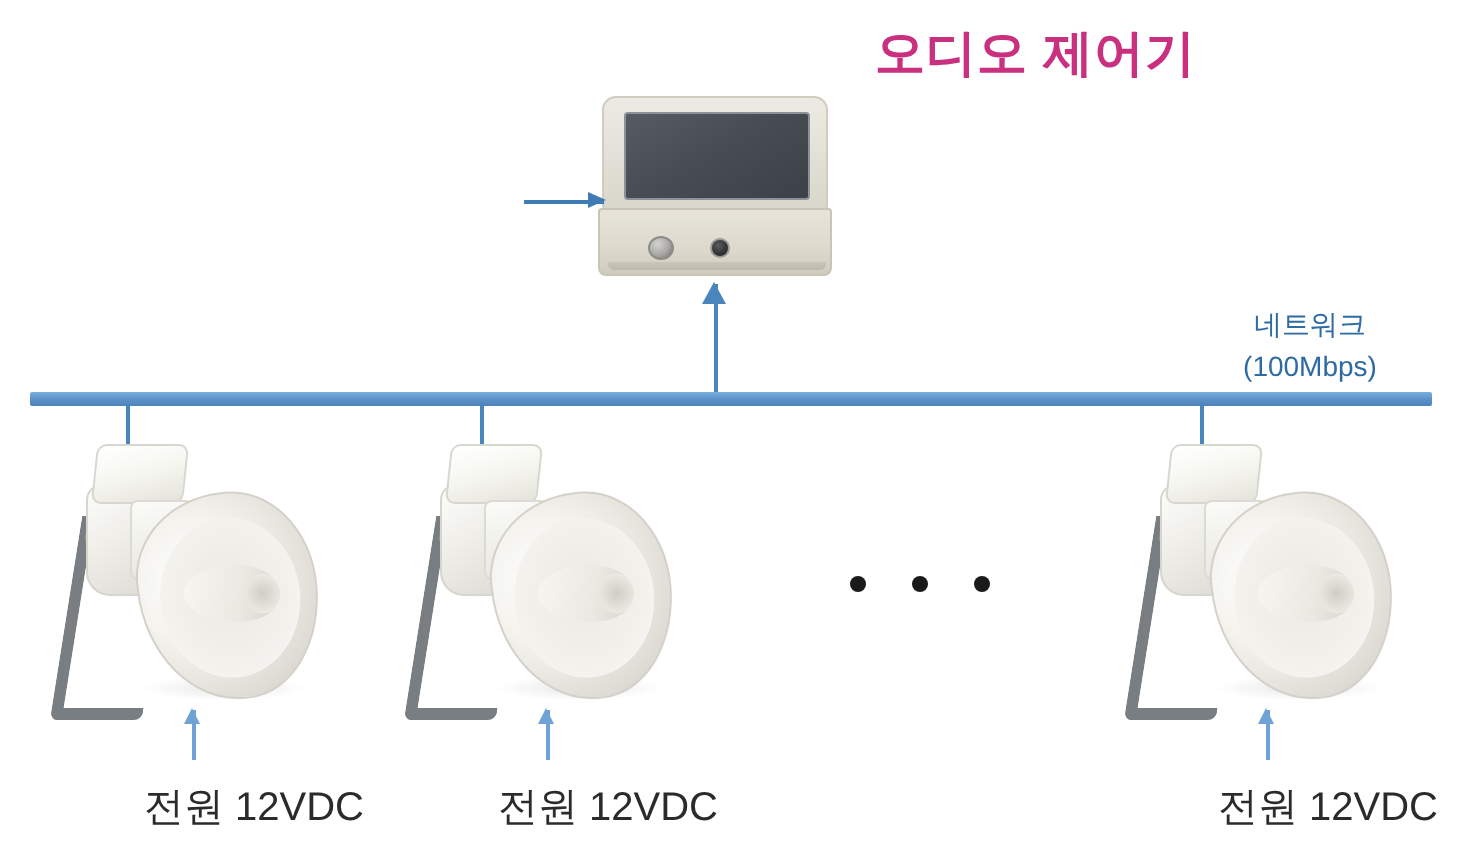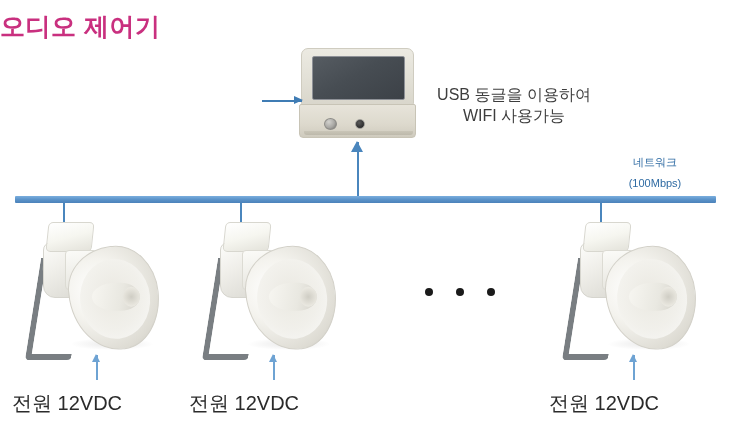--- a/index.html
+++ b/index.html
@@ -17,21 +17,21 @@
     background: #ffffff;
     overflow: hidden;
   }
 
   
   #title {
     position: absolute;
     left: 0;
     top: 10px;
     width: 598px;
-    text-align: left;
+    text-align: right;
     font-size: 25px;
     font-weight: bold;
     color: #c9307f;
     letter-spacing: 0.5px;
   }
 
   
   #controller {
     position: absolute;
     left: 299px;
@@ -125,21 +125,21 @@
     width: 180px;
     text-align: center;
   }
   #anno-network {
     position: absolute;
     left: 585px;
     top: 152px;
     width: 140px;
     text-align: center;
     color: #2f6ba3;
-    font-size: 11px;
+    font-size: 14px;
     line-height: 21px;
     white-space: pre-line;
   }
 
   
   #bus {
     position: absolute;
     left: 15px;
     top: 196px;
     width: 701px;
@@ -368,21 +368,21 @@
     height: 8px;
     border-radius: 50%;
     background: #1a1a1a;
   }
 
   
   .pwr-label {
     position: absolute;
     top: 390px;
     width: 170px;
-    text-align: left;
+    text-align: right;
     font-size: 20px;
     color: #2b2b2b;
   }
   #pwr-label-0 { left: 12px; }
   #pwr-label-1 { left: 189px; }
   #pwr-label-2 { left: 549px; }
 </style>
 </head>
 <body>
 
@@ -398,22 +398,20 @@
       <div class="dev-knob"></div>
       <div class="dev-port"></div>
     </div>
   </div>
 
   <div class="arrow-h" id="arrow-battery">
     <div class="stem"></div>
       <div class="head-right"></div>
   </div>
 
-  <div class="anno" id="anno-usb">USB 동글을 이용하여
-WIFI 사용가능</div>
 
   <div id="anno-network">네트워크
 (100Mbps)</div>
 
   <div id="bus"></div>
 
   <div class="arrow-v" id="arrow-controller-up">
     <div class="stem"></div>
       <div class="head-up"></div>
   </div>

